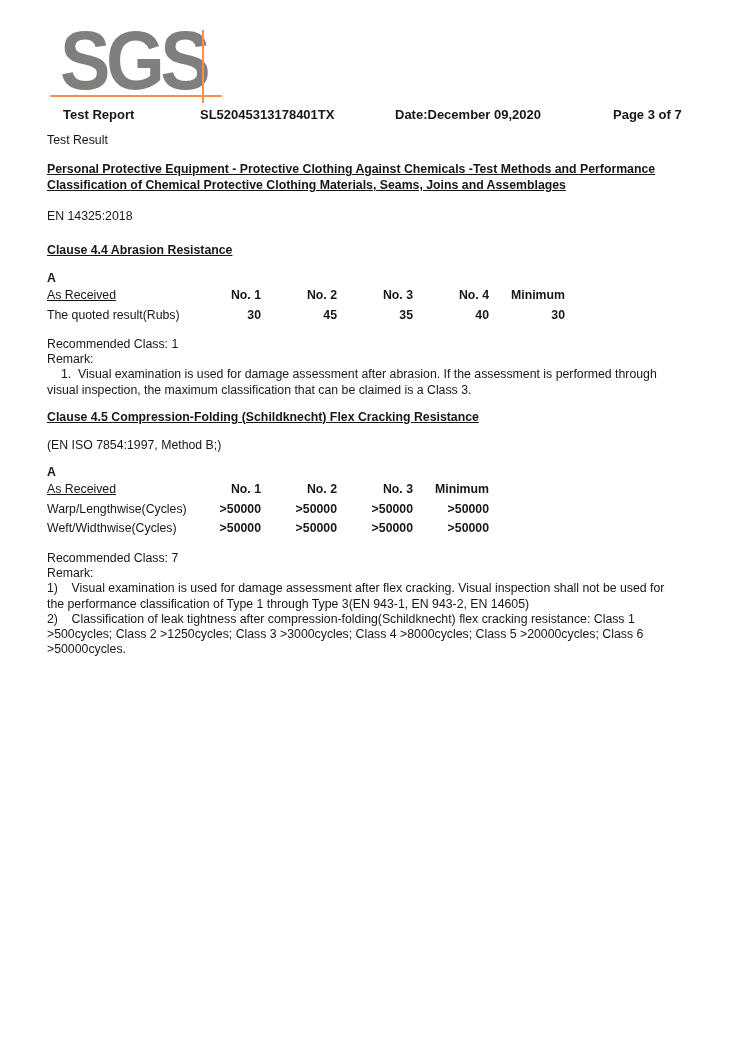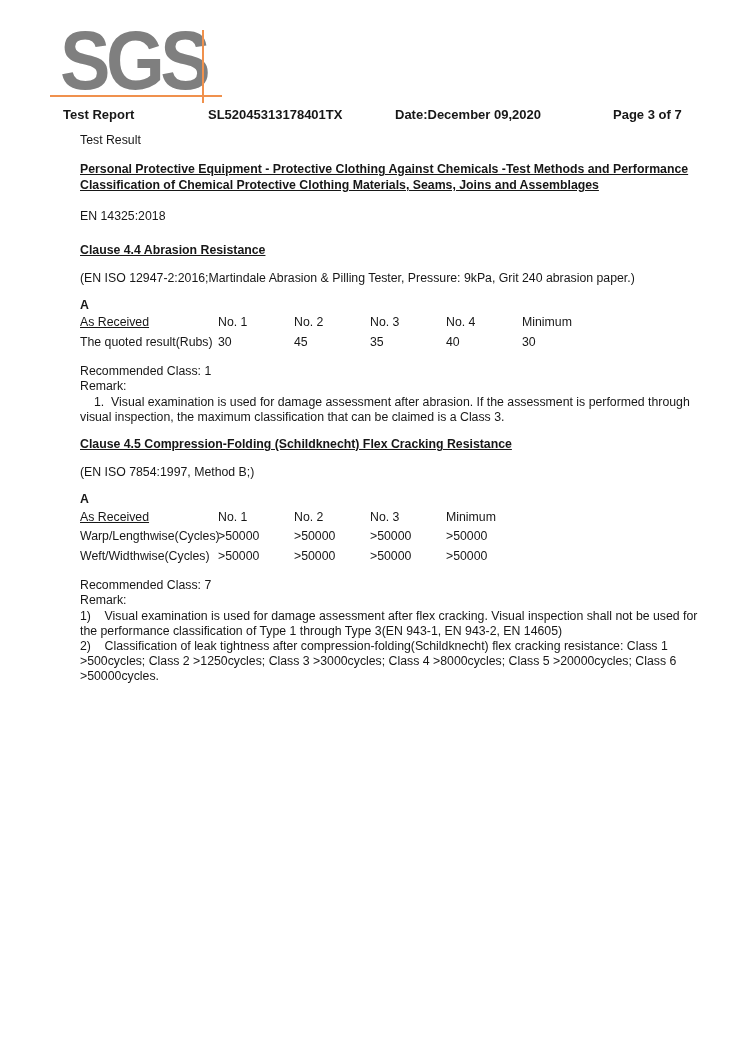--- a/index.html
+++ b/index.html
@@ -9,34 +9,34 @@
   }
   
   .logo-sgs{
     position:absolute;left:60px;top:18px;font-size:84px;font-weight:bold;color:#7f7f7f;
     letter-spacing:-5px;line-height:1;transform:scaleX(0.9);transform-origin:left top;
   }
   .logo-hline{position:absolute;left:50px;top:95px;width:172px;height:2px;background:#f0914d;}
   .logo-vline{position:absolute;left:202px;top:30px;width:2px;height:73px;background:#f0914d;}
   
   .rpt-head span{position:absolute;top:107px;font-size:13px;font-weight:bold;white-space:nowrap;}
-  .h-type{left:63px;} .h-no{left:208px;text-align:center;} .h-date{left:395px;} .h-page{left:613px;}
-  
-  .content{position:absolute;left:80px;top:133px;width:636px;font-size:12.3px;line-height:15.2px;}
+  .h-type{left:63px;} .h-no{left:200px;text-align:center;} .h-date{left:395px;} .h-page{left:613px;}
+  
+  .content{position:absolute;left:47px;top:133px;width:636px;font-size:12.3px;line-height:15.2px;}
   .bu{font-weight:bold;text-decoration:underline;}
   .u{text-decoration:underline;}
   .test-result{margin-bottom:14px;}
   .doc-title{margin-bottom:16px;line-height:15.6px;}
   .standard{margin-bottom:18px;}
   .clause-head{margin-bottom:13px;}
   .method{margin-bottom:12px;}
   .sample{font-weight:bold;}
   .t-row{display:flex;line-height:19.5px;}
   .t-label{width:138px;white-space:nowrap;}
-  .t-cell{width:76px;text-align:left;}
+  .t-cell{width:76px;text-align:right;font-weight:bold;}
   .tbl{margin-bottom:12px;}
   .remark-p{white-space:pre-wrap;}
   .indent{text-indent:14px;}
   .sec45{margin-top:12px;}
   .mt12{margin-top:12px;}
   
   .legal{
     position:absolute;left:195px;top:922px;width:464px;font-size:6.35px;line-height:7.3px;
     text-align:justify;color:#2d2d2d;
   }
@@ -80,21 +80,20 @@
 
   <div class="content">
     <div class="test-result">Test Result</div>
 
     <div class="doc-title bu">Personal Protective Equipment - Protective Clothing Against Chemicals -Test Methods and Performance Classification of Chemical Protective Clothing Materials, Seams, Joins and Assemblages</div>
 
     <div class="standard">EN 14325:2018</div>
 
     <section>
       <div class="clause-head bu">Clause 4.4 Abrasion Resistance</div>
-      <div class="method">(EN ISO 12947-2:2016;Martindale Abrasion &amp; Pilling Tester, Pressure: 9kPa, Grit 240 abrasion paper.)</div>
 
       <div class="tbl">
         <div class="sample">A</div>
         <div class="t-row">
           <span class="t-label u">As Received</span>
           <span class="t-cell">No. 1</span>
           <span class="t-cell">No. 2</span>
           <span class="t-cell">No. 3</span>
           <span class="t-cell">No. 4</span>
           <span class="t-cell">Minimum</span>

